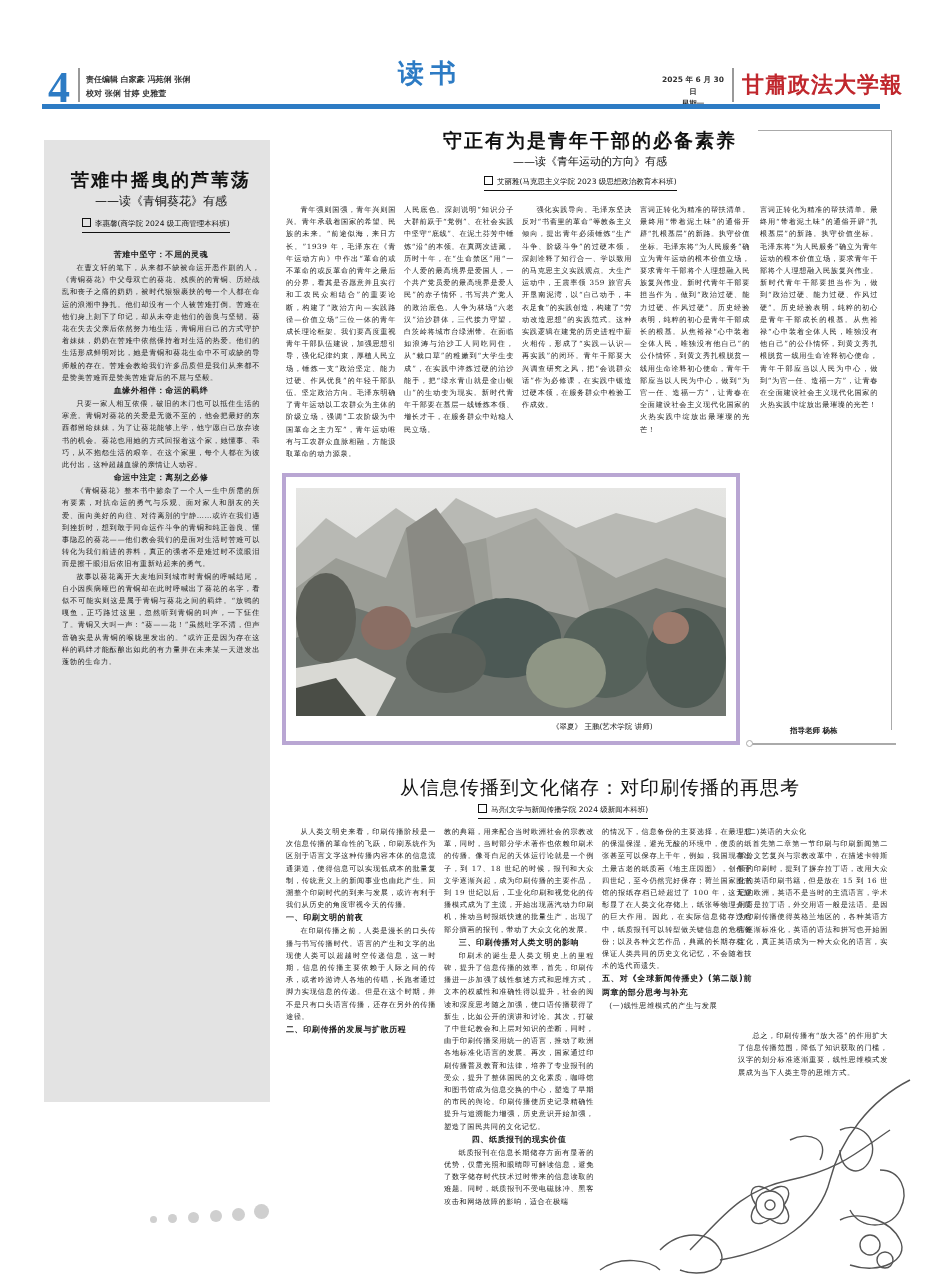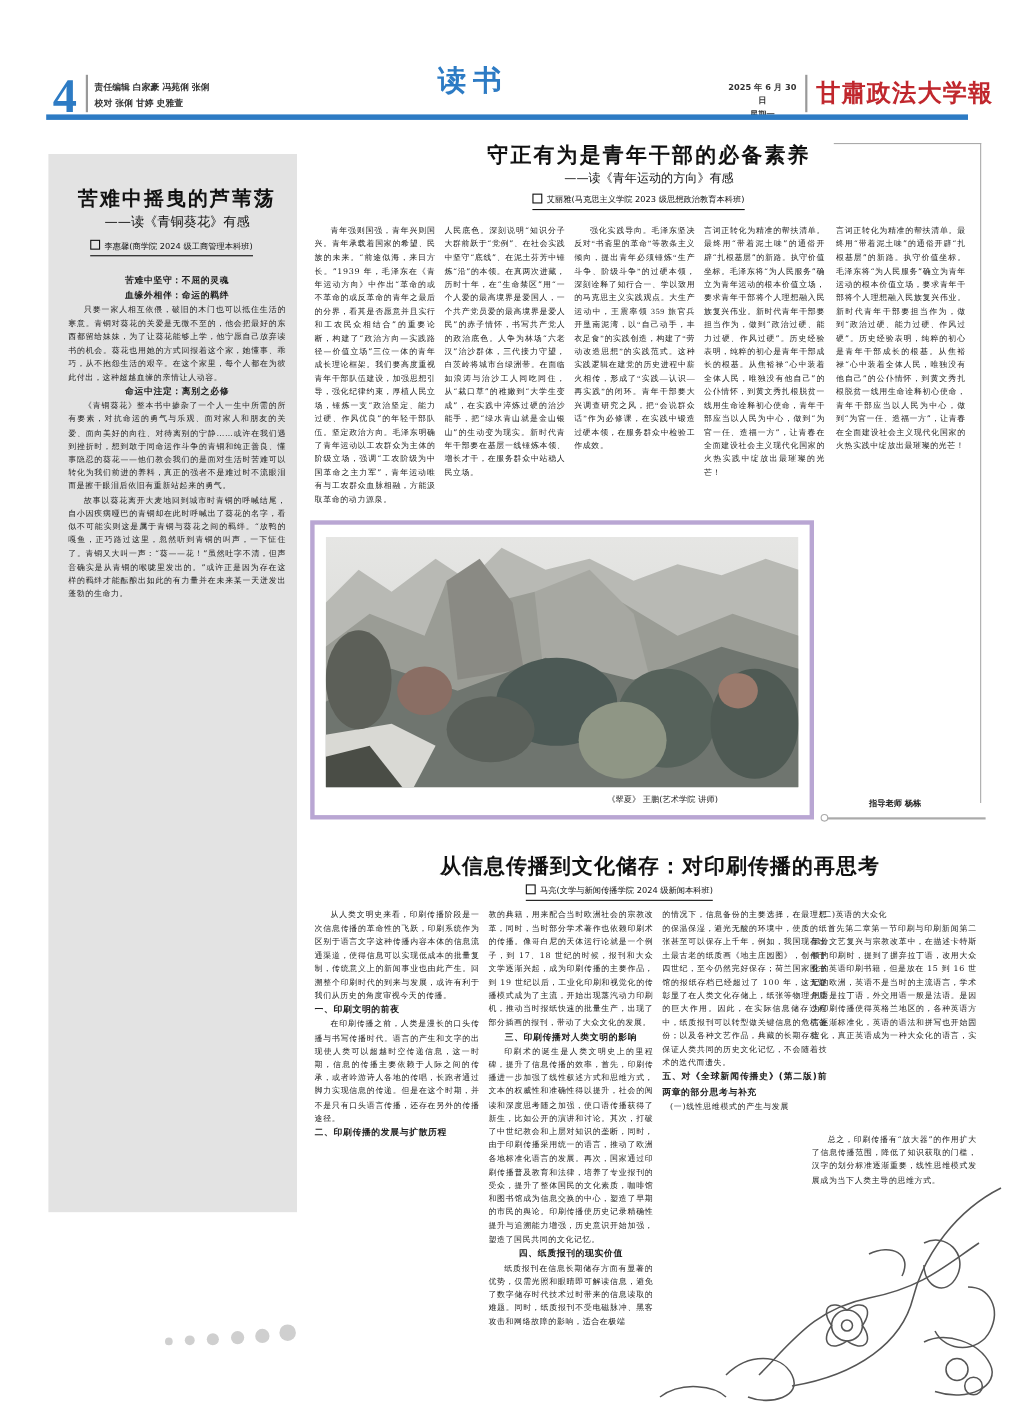--- a/index.html
+++ b/index.html
@@ -45,21 +45,21 @@
   .frame-bottom { left: 750px; top: 743px; width: 146px; height: 1.5px; background: #aaa; }
   .frame-knob { left: 746px; top: 740px; width: 7px; height: 7px; border: 1.5px solid #aaa; border-radius: 50%; background: #fff; }
   .advisor { left: 790px; top: 726px; font-family: "DejaVu Sans", sans-serif; font-size: 7.5px; font-weight: bold; color: #222; }
 
   
   .painting-frame { left: 282px; top: 473px; width: 458px; height: 272px; border: 4px solid #b9a6d3; background: #fff; }
   .painting { left: 296px; top: 488px; width: 430px; height: 228px; overflow: hidden; }
   .caption { left: 552px; top: 722px; font-family: "DejaVu Sans", sans-serif; font-size: 7.5px; color: #222; }
 
   
-  .a2-title { left: 300px; top: 775px; width: 600px; text-align: center; font-family: "DejaVu Serif", serif; font-size: 19px; font-weight: bold; color: #111; letter-spacing: 1px; }
+  .a2-title { left: 300px; top: 775px; width: 600px; text-align: center; font-family: "DejaVu Serif", serif; font-size: 19px; font-weight: normal; color: #111; letter-spacing: 1px; }
   .a2-byline { left: 478px; top: 804px; }
   .a2-col { top: 826px; width: 150px; height: 420px; overflow: hidden; }
   .ornament { left: 540px; top: 1020px; width: 380px; height: 260px; }
 </style>
 </head>
 <body>
 
 <div class="abs page-num">4</div>
 <div class="abs hdr-sep"></div>
 <div class="abs editors">
@@ -76,20 +76,21 @@
 <div class="abs hdr-rule"></div>
 
 <div class="abs sidebar"></div>
 <div class="abs sb-title">苦难中摇曳的芦苇荡</div>
 <div class="abs sb-sub">——读《青铜葵花》有感</div>
 <div class="abs byline sb-byline">
   <span class="box"></span><span>李惠馨(商学院 2024 级工商管理本科班)</span>
 </div>
 <div class="abs sb-body body-text">
   <div class="subhead">苦难中坚守：不屈的灵魂</div>
+  <p>在曹文轩的笔下，从来都不缺被命运开悉作剧的人，《青铜葵花》中父母双亡的葵花、残疾的的青铜、历经战乱和丧子之痛的奶奶，被时代狠狠裹挟的每一个人都在命运的浪潮中挣扎。他们却没有一个人被苦难打倒。苦难在他们身上刻下了印记，却从未夺走他们的善良与坚韧。葵花在失去父亲后依然努力地生活，青铜用自己的方式守护着妹妹，奶奶在苦难中依然保持着对生活的热爱。他们的生活形成鲜明对比，她是青铜和葵花生命中不可或缺的导师般的存在。苦难会教给我们许多品质但是我们从来都不是赞美苦难而是赞美苦难背后的不屈与坚毅。</p>
   <div class="subhead">血缘外相伴：命运的羁绊</div>
   <p>只要一家人相互依偎，破旧的木门也可以抵住生活的寒意。青铜对葵花的关爱是无微不至的，他会把最好的东西都留给妹妹，为了让葵花能够上学，他宁愿自己放弃读书的机会。葵花也用她的方式回报着这个家，她懂事、乖巧，从不抱怨生活的艰辛。在这个家里，每个人都在为彼此付出，这种超越血缘的亲情让人动容。</p>
   <div class="subhead">命运中注定：离别之必修</div>
   <p>《青铜葵花》整本书中掺杂了一个人一生中所需的所有要素，对抗命运的勇气与乐观、面对家人和朋友的关爱、面向美好的向往、对待离别的宁静……或许在我们遇到挫折时，想到敢于同命运作斗争的青铜和纯正善良、懂事隐忍的葵花——他们教会我们的是面对生活时苦难可以转化为我们前进的养料，真正的强者不是难过时不流眼泪而是擦干眼泪后依旧有重新站起来的勇气。</p>
   <p>故事以葵花离开大麦地回到城市时青铜的呼喊结尾，自小因疾病哑巴的青铜却在此时呼喊出了葵花的名字，看似不可能实则这是属于青铜与葵花之间的羁绊。“放鸭的嘎鱼，正巧路过这里，忽然听到青铜的叫声，一下怔住了。青铜又大叫一声：“葵——花！”虽然吐字不清，但声音确实是从青铜的喉咙里发出的。”或许正是因为存在这样的羁绊才能酝酿出如此的有力量并在未来某一天迸发出蓬勃的生命力。</p>
 </div>
 <div class="abs dots">
   <div class="dot" style="left:0;top:8px;width:7px;height:7px;"></div>
   <div class="dot" style="left:18px;top:6px;width:9px;height:9px;"></div>
   <div class="dot" style="left:38px;top:4px;width:11px;height:11px;"></div>
@@ -106,21 +107,21 @@
 <div class="abs a1-sub">——读《青年运动的方向》有感</div>
 <div class="abs byline a1-byline">
   <span class="box"></span><span>艾丽雅(马克思主义学院 2023 级思想政治教育本科班)</span>
 </div>
 <div class="abs a1-col body-text" style="left:286px;">
     <p>青年强则国强，青年兴则国兴。青年承载着国家的希望、民族的未来。“前途似海，来日方长。”1939 年，毛泽东在《青年运动方向》中作出“革命的或不革命的或反革命的青年之最后的分界，看其是否愿意并且实行和工农民众相结合”的重要论断，构建了“政治方向—实践路径—价值立场”三位一体的青年成长理论框架。我们要高度重视青年干部队伍建设，加强思想引导，强化纪律约束，厚植人民立场，锤炼一支“政治坚定、能力过硬、作风优良”的年轻干部队伍。坚定政治方向。毛泽东明确了青年运动以工农群众为主体的阶级立场，强调“工农阶级为中国革命之主力军”，青年运动唯有与工农群众血脉相融，方能汲取革命的动力源泉。</p>
   </div>
 <div class="abs a1-col body-text" style="left:404px;">
     <p style="text-indent:0">人民底色。深刻说明“知识分子大群前跃于“党例”、在社会实践中坚守“底线”、在泥土芬芳中锤炼“沿”的本领。在真两次进藏，历时十年，在“生命禁区”用“一个人爱的最高境界是爱国人，一个共产党员爱的最高境界是爱人民”的赤子情怀，书写共产党人的政治底色。人争为林场“六老汉”治沙群体，三代接力守望，白茨岭将城市台绿洲带。在面临如浪涛与治沙工人同吃同住，从“裁口草”的稚嫩到“大学生变成”，在实践中淬炼过硬的治沙能手，把“绿水青山就是金山银山”的生动变为现实。新时代青年干部要在基层一线锤炼本领、增长才干，在服务群众中站稳人民立场。</p>
   </div>
-<div class="abs a1-col body-text" style="left:522px;font-family:Liberation Serif, serif;">
+<div class="abs a1-col body-text" style="left:522px;">
     <p>强化实践导向。毛泽东坚决反对“书斋里的革命”等教条主义倾向，提出青年必须锤炼“生产斗争、阶级斗争”的过硬本领，深刻诠释了知行合一、学以致用的马克思主义实践观点。大生产运动中，王震率领 359 旅官兵开垦南泥湾，以“自己动手，丰衣足食”的实践创造，构建了“劳动改造思想”的实践范式。这种实践逻辑在建党的历史进程中薪火相传，形成了“实践—认识—再实践”的闭环。青年干部要大兴调查研究之风，把“会说群众话”作为必修课，在实践中锻造过硬本领，在服务群众中检验工作成效。</p>
   </div>
 <div class="abs a1-col4 body-text" style="left:640px;">
     <p style="text-indent:0">言词正转化为精准的帮扶清单。最终用“带着泥土味”的通俗开辟“扎根基层”的新路。执守价值坐标。毛泽东将“为人民服务”确立为青年运动的根本价值立场，要求青年干部将个人理想融入民族复兴伟业。新时代青年干部要担当作为，做到“政治过硬、能力过硬、作风过硬”。历史经验表明，纯粹的初心是青年干部成长的根基。从焦裕禄“心中装着全体人民，唯独没有他自己”的公仆情怀，到黄文秀扎根脱贫一线用生命诠释初心使命，青年干部应当以人民为中心，做到“为官一任、造福一方”，让青春在全面建设社会主义现代化国家的火热实践中绽放出最璀璨的光芒！</p>
   </div>
 <div class="abs body-text" style="left:760px;top:204px;width:118px;height:516px;overflow:hidden;">
     <p style="text-indent:0">言词正转化为精准的帮扶清单。最终用“带着泥土味”的通俗开辟“扎根基层”的新路。执守价值坐标。毛泽东将“为人民服务”确立为青年运动的根本价值立场，要求青年干部将个人理想融入民族复兴伟业。新时代青年干部要担当作为，做到“政治过硬、能力过硬、作风过硬”。历史经验表明，纯粹的初心是青年干部成长的根基。从焦裕禄“心中装着全体人民，唯独没有他自己”的公仆情怀，到黄文秀扎根脱贫一线用生命诠释初心使命，青年干部应当以人民为中心，做到“为官一任、造福一方”，让青春在全面建设社会主义现代化国家的火热实践中绽放出最璀璨的光芒！</p>
   </div>
 <div class="abs advisor">指导老师 杨栋</div>
 

